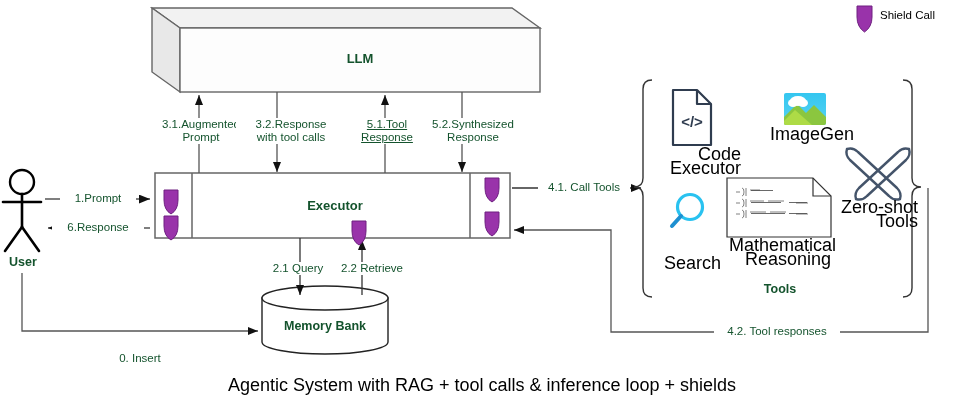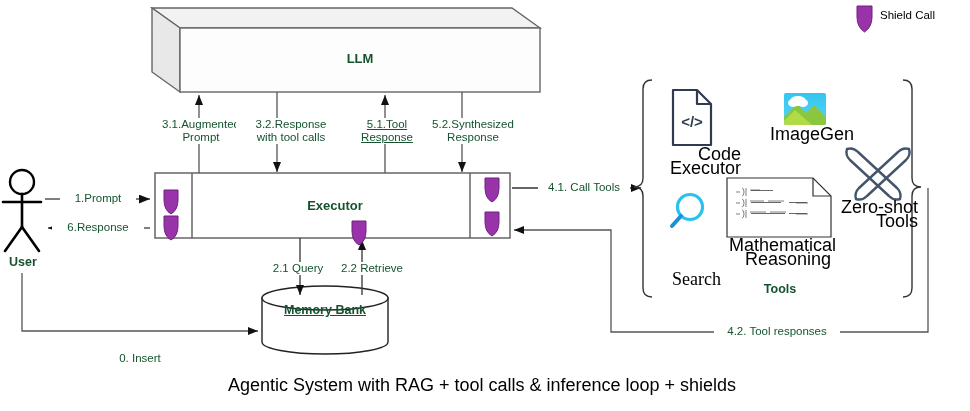--- a/index.html
+++ b/index.html
@@ -128,21 +128,21 @@
       <path d="M485,212 l14,0 l0,10 q0,10 -7,14 q-7,-4 -7,-14 Z"></path>
       <path d="M352,221 l14,0 l0,10 q0,10 -7,14 q-7,-4 -7,-14 Z"></path>
       <path d="M857,6 l15,0 l0,11 q0,10 -7.5,15 q-7.5,-5 -7.5,-15 Z"></path>
     </g>
   </svg>
 
   <div class="lbl nobg bold" style="left:290px;top:52px;width:140px;font-size:13px;">LLM</div>
 
   <div class="lbl nobg bold" style="left:265px;top:199px;width:140px;font-size:13px;">Executor</div>
 
-  <div class="lbl nobg bold" style="left:265px;top:304px;width:120px;font-size:12.5px;text-decoration:underline;">Memory Bank</div>
+  <div class="lbl nobg bold" style="left:265px;top:320px;width:120px;font-size:12.5px;">Memory Bank</div>
 
   <div class="lbl nobg bold" style="left:0px;top:256px;width:46px;font-size:12.5px;">User</div>
 
   <div class="lbl nobg bold" style="left:740px;top:283px;width:80px;font-size:12.5px;">Tools</div>
 
   <div class="lbl" style="left:60px;top:192px;width:76px;">1.Prompt</div>
   <div class="lbl" style="left:52px;top:221px;width:92px;">6.Response</div>
   <div class="lbl" style="left:98px;top:324px;width:84px;margin-top:28px;">0. Insert</div>
 
   <div class="lbl" style="left:266px;top:262px;width:64px;">2.1 Query</div>
@@ -155,21 +155,21 @@
   <div class="lbl" style="left:344px;top:118px;width:86px;text-decoration:underline;">5.1.Tool
 Response</div>
   <div class="lbl" style="left:418px;top:118px;width:110px;">5.2.Synthesized
 Response</div>
 
   <div class="lbl" style="left:538px;top:181px;width:92px;">4.1. Call Tools</div>
   <div class="lbl" style="left:714px;top:325px;width:126px;">4.2. Tool responses</div>
 
   <div class="tool-cap" style="left:645px;top:147px;width:96px;">Code Executor</div>
   <div class="tool-cap" style="left:770px;top:127px;width:70px;">ImageGen</div>
-  <div class="tool-cap" style="left:659px;top:272px;width:62px;font-family:Liberation Serif, serif;">Search</div>
+  <div class="tool-cap" style="left:659px;top:256px;width:62px;">Search</div>
   <div class="tool-cap" style="left:729px;top:238px;width:102px;white-space:pre-line;">Mathematical
 Reasoning</div>
   <div class="tool-cap" style="left:840px;top:200px;width:78px;white-space:pre-line;">Zero-shot
 Tools</div>
 
   <div class="tool-cap" style="left:880px;top:8px;width:86px;text-align:left;font-size:11.5px;">Shield Call</div>
 
   <div class="caption" style="left:0px;top:375px;">Agentic System with RAG + tool calls &amp; inference loop + shields</div>
 
 </div>

